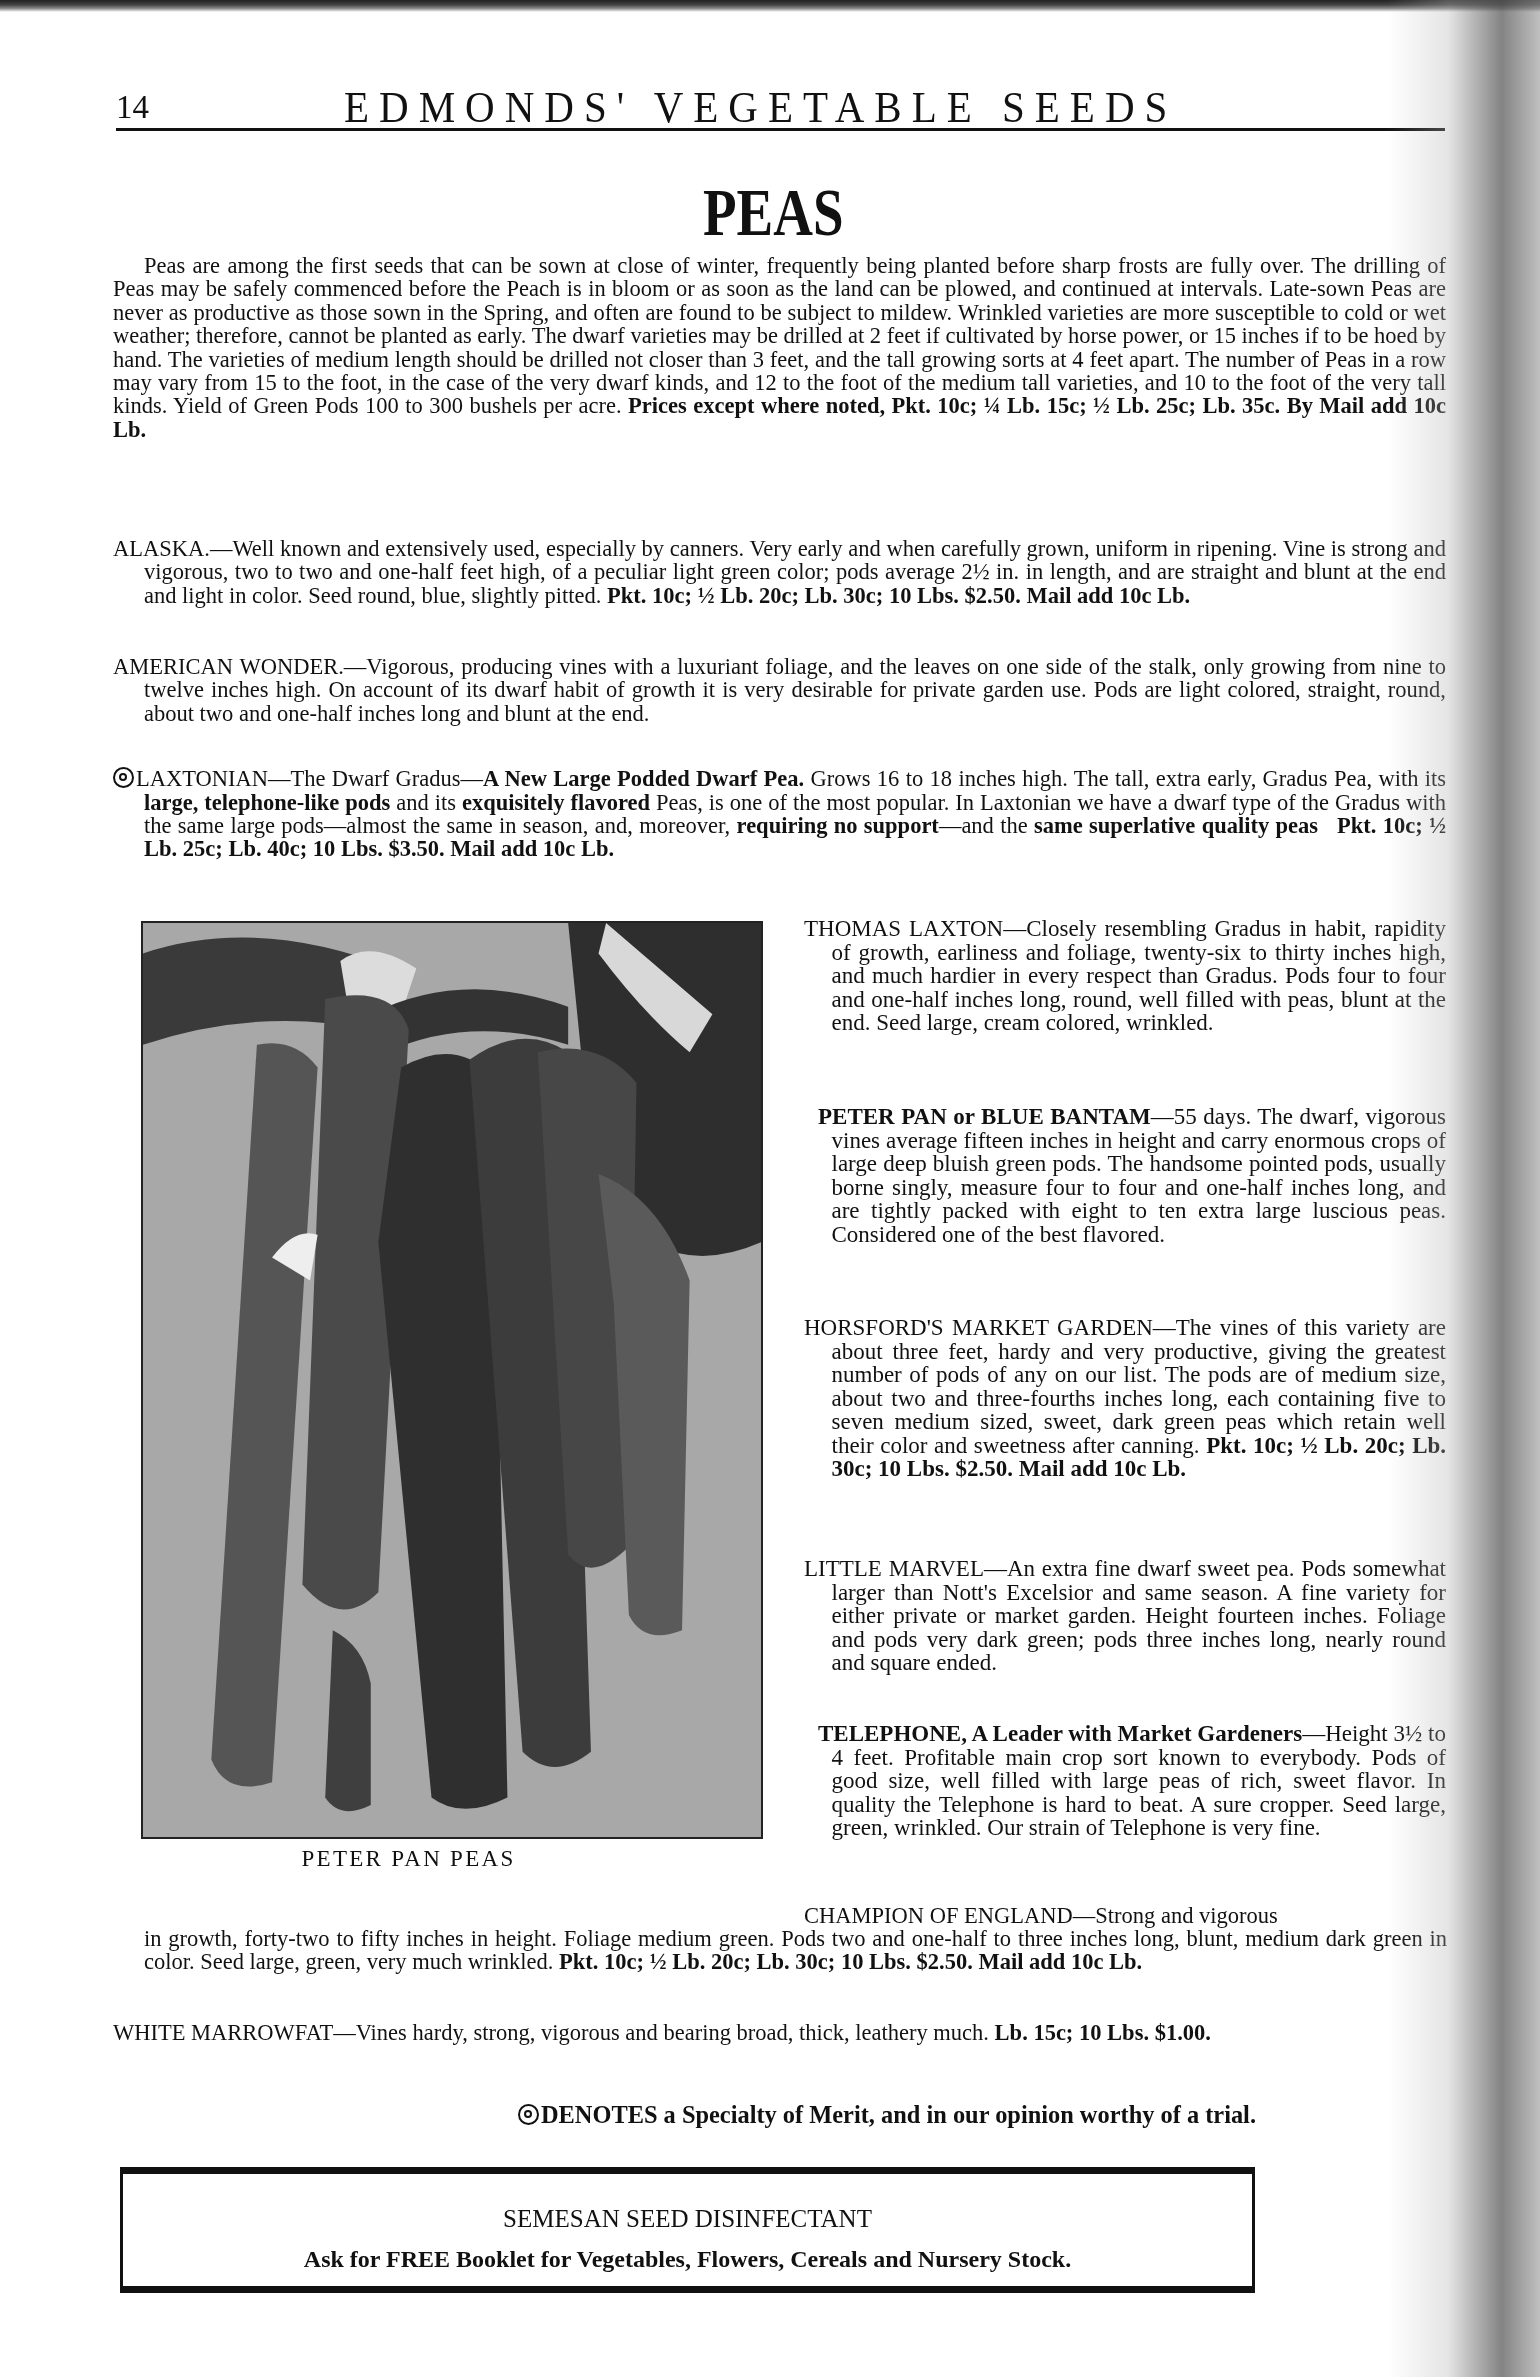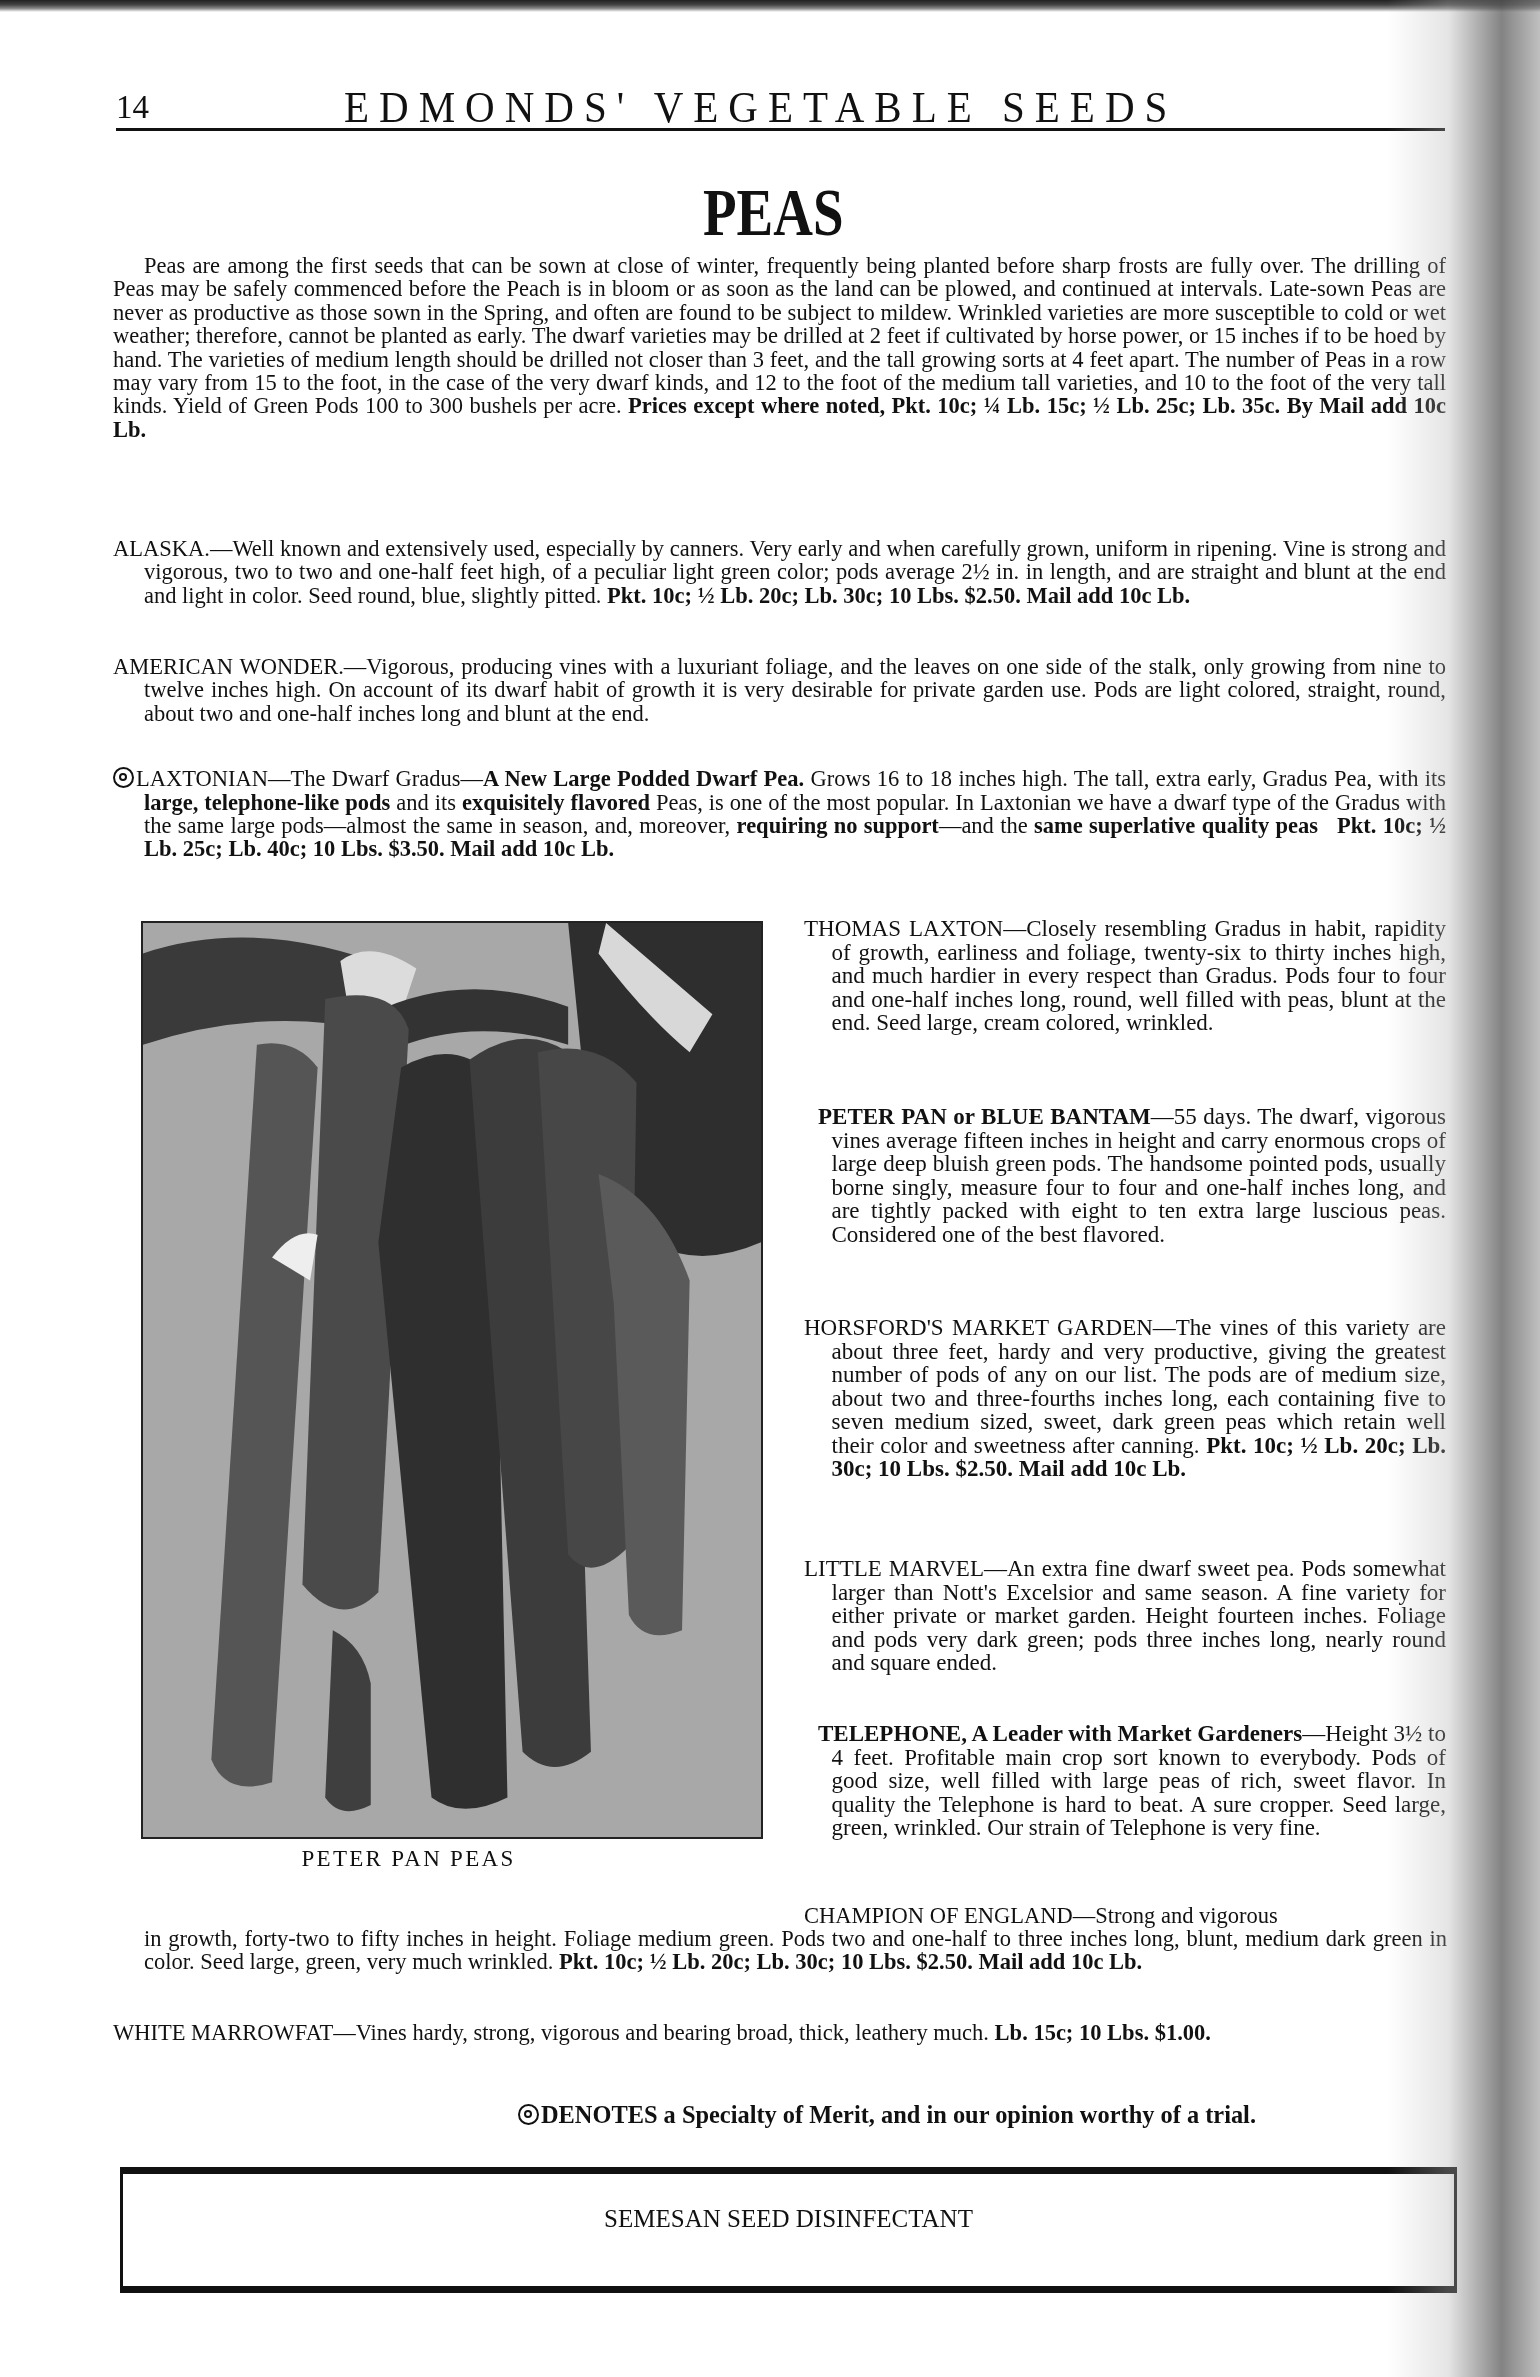--- a/index.html
+++ b/index.html
@@ -40,21 +40,21 @@
     .name-bold { font-weight: 700; margin-left: 14px; }
 
     .photo-frame { position: absolute; left: 141px; top: 921px; width: 622px; height: 918px; border: 2.3px solid #222; background: #9a9a9a; overflow: hidden; }
     .photo-frame svg { display: block; width: 100%; height: 100%; }
     .photo-caption { position: absolute; left: 141px; top: 1845px; width: 535px; text-align: center; font-size: 23px; letter-spacing: 2.3px; line-height: 27.5px; }
 
     .footnote { position: absolute; left: 0; width: 1256px; top: 2099px; text-align: right; font-size: 24.4px; font-weight: 700; line-height: 31px; }
     .target-icon { display: inline-block; width: 21.4px; height: 21.4px; border: 2.3px solid #111; border-radius: 50%; position: relative; vertical-align: -2.3px; margin-right: 1.5px; }
     .target-icon::after { content: ""; position: absolute; left: 3.8px; top: 3.8px; width: 4.6px; height: 4.6px; border: 2.3px solid #111; border-radius: 50%; }
 
-    .ad-box { position: absolute; left: 120px; top: 2167px; width: 1337px; height: 126px; border-left: 3.1px solid #111; border-right: 3.8px solid #111; border-top: 7.6px solid #111; border-bottom: 7.6px solid #111; }
+    .ad-box { position: absolute; left: 120px; top: 2167px; width: 1135px; height: 126px; border-left: 3.1px solid #111; border-right: 3.8px solid #111; border-top: 7.6px solid #111; border-bottom: 7.6px solid #111; }
     .ad-title { position: absolute; left: 0; width: 100%; top: 29px; text-align: center; font-size: 25px; line-height: 31px; }
     .ad-subtitle { position: absolute; left: 0; width: 100%; top: 70px; text-align: center; font-size: 24px; font-weight: 700; line-height: 31px; }
   </style>
 </head>
 <body>
 
 <div class="top-edge"></div>
 
 <div class="header">
   <span class="page-number">14</span>
@@ -104,16 +104,17 @@
 
 <p class="entry-champion-head"><span class="name">CHAMPION OF ENGLAND</span><span>—Strong and vigorous</span></p>
 <p class="entry-champion-body"><span>in growth, forty-two to fifty inches in height. Foliage medium green. Pods two and one-half to three inches long, blunt, medium dark green in color. Seed large, green, very much wrinkled.</span> <span class="b">Pkt. 10c; ½ Lb. 20c; Lb. 30c; 10 Lbs. $2.50. Mail add 10c Lb.</span></p>
 
 <p class="entry body-text entry-marrowfat"><span class="name">WHITE MARROWFAT</span><span>—Vines hardy, strong, vigorous and bearing broad, thick, leathery much.</span> <span class="b">Lb. 15c; 10 Lbs. $1.00.</span></p>
 
 <p class="footnote"><span class="target-icon"></span><span>DENOTES</span><span> a Specialty of Merit, and in our opinion worthy of a trial.</span></p>
 
 <div class="ad-box">
   <div class="ad-title">SEMESAN SEED DISINFECTANT</div>
+  <div class="ad-subtitle">Ask for FREE Booklet for Vegetables, Flowers, Cereals and Nursery Stock.</div>
 </div>
 
 <div class="right-shade"></div>
 
 
 </body></html>

